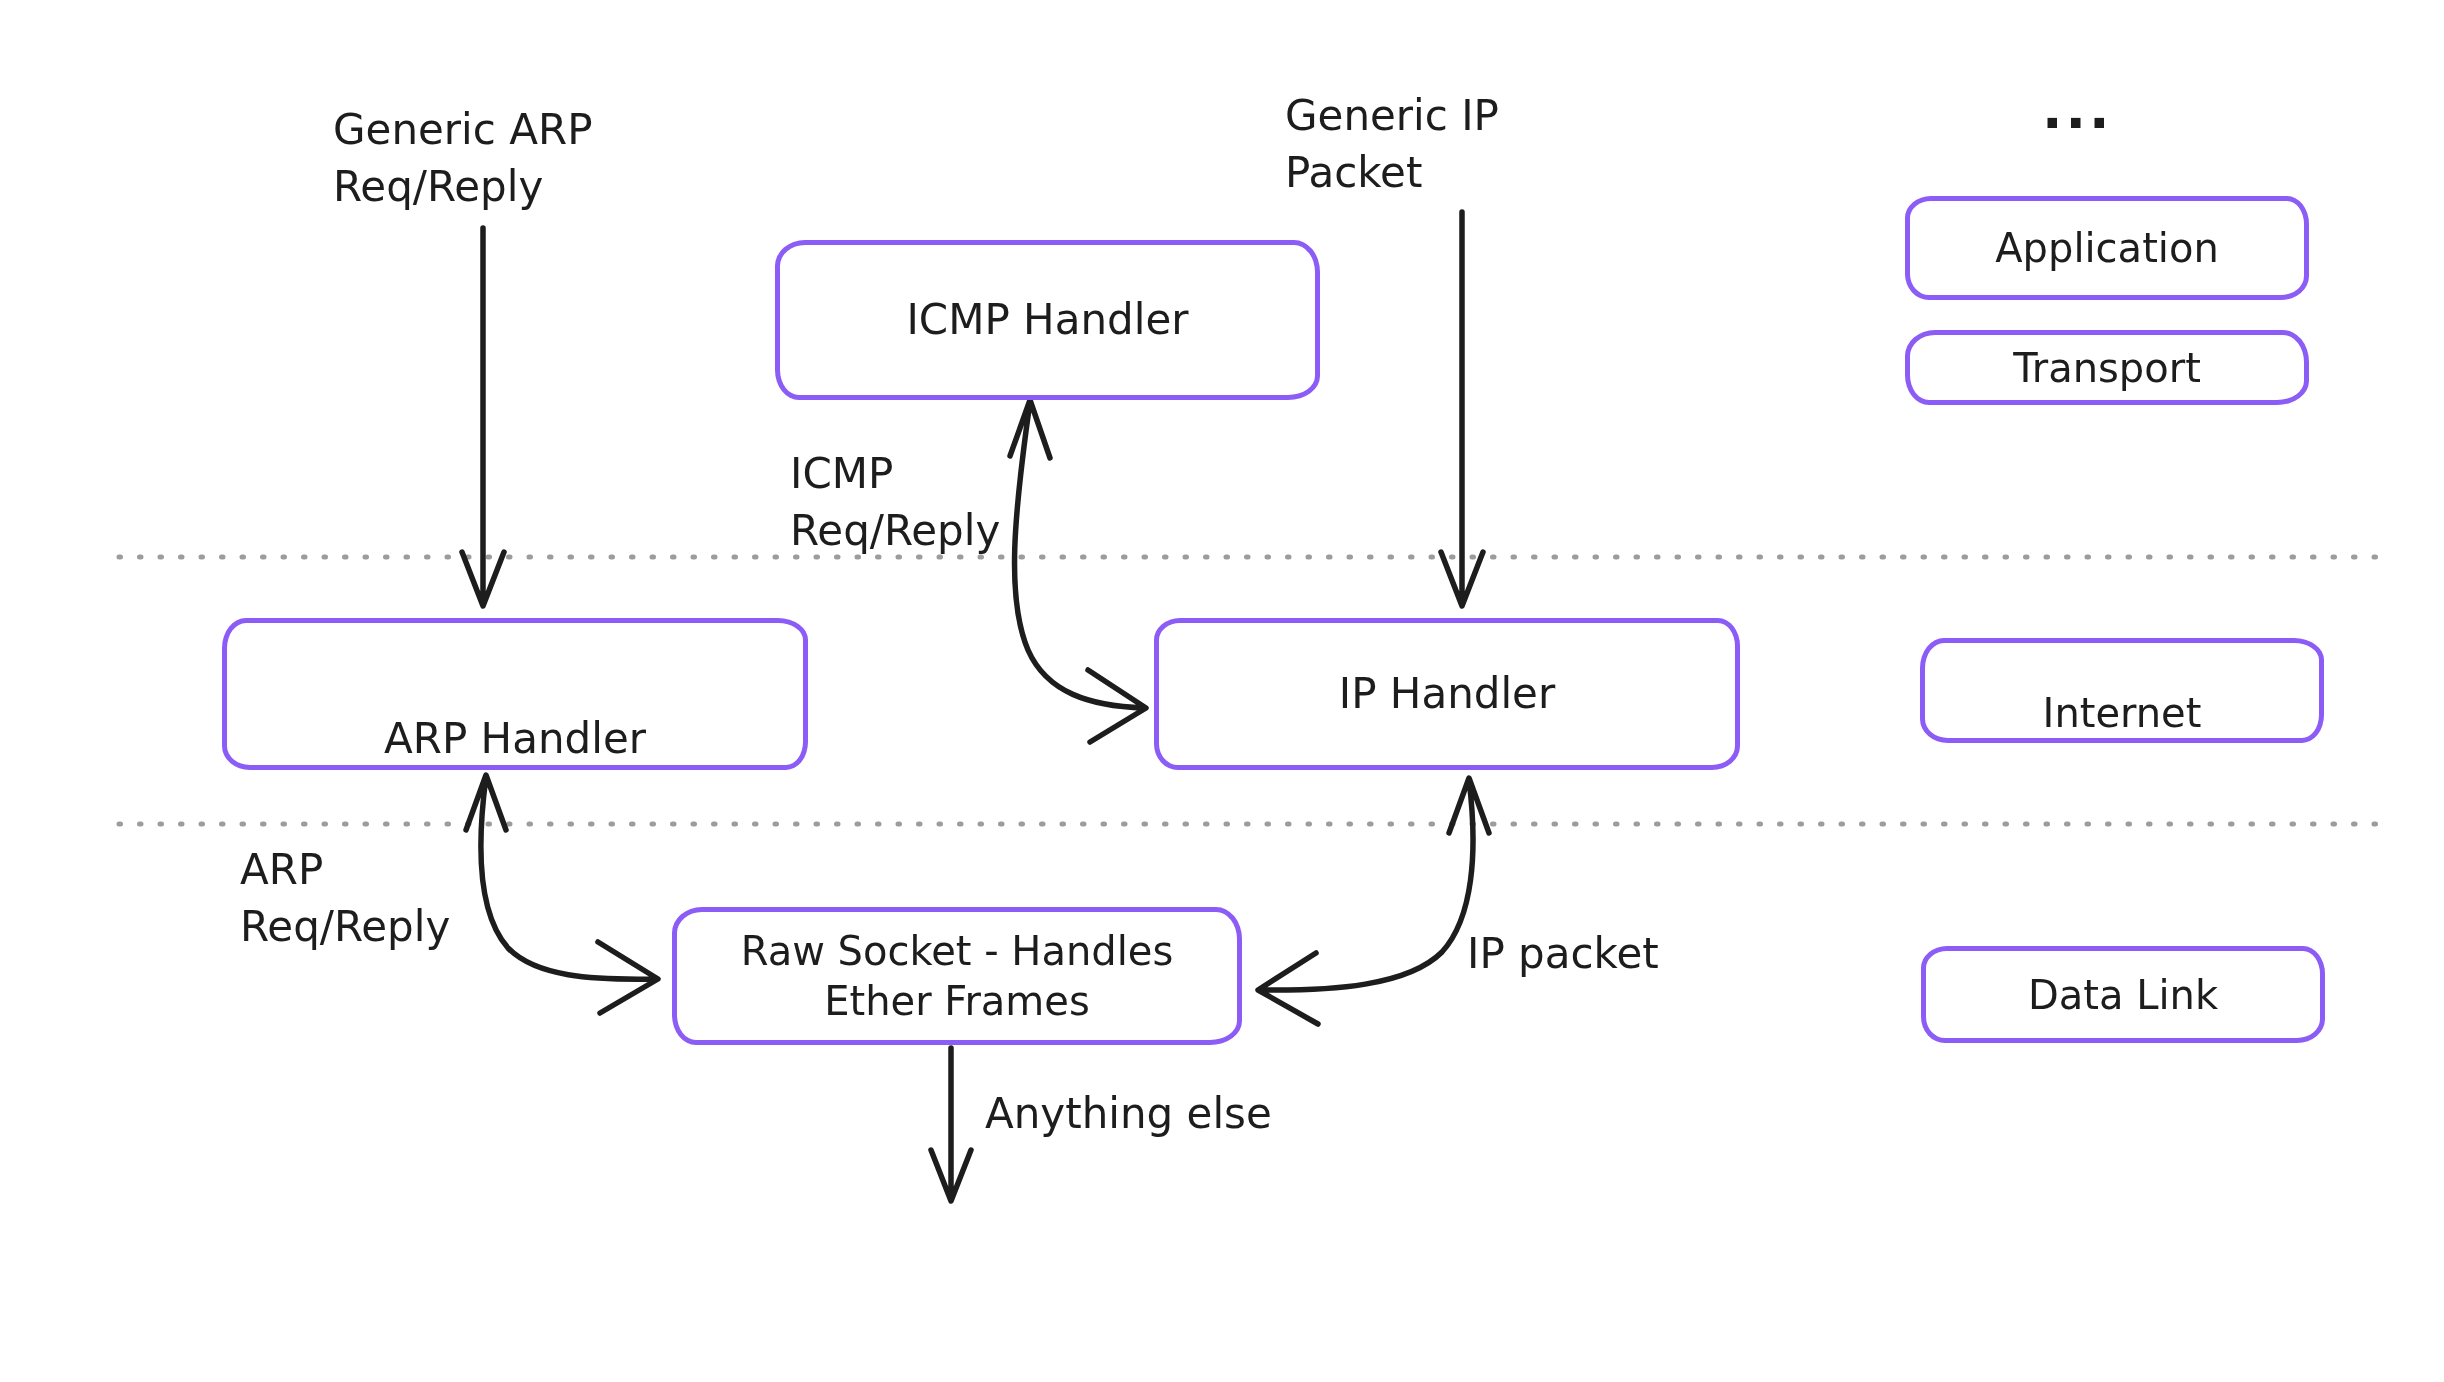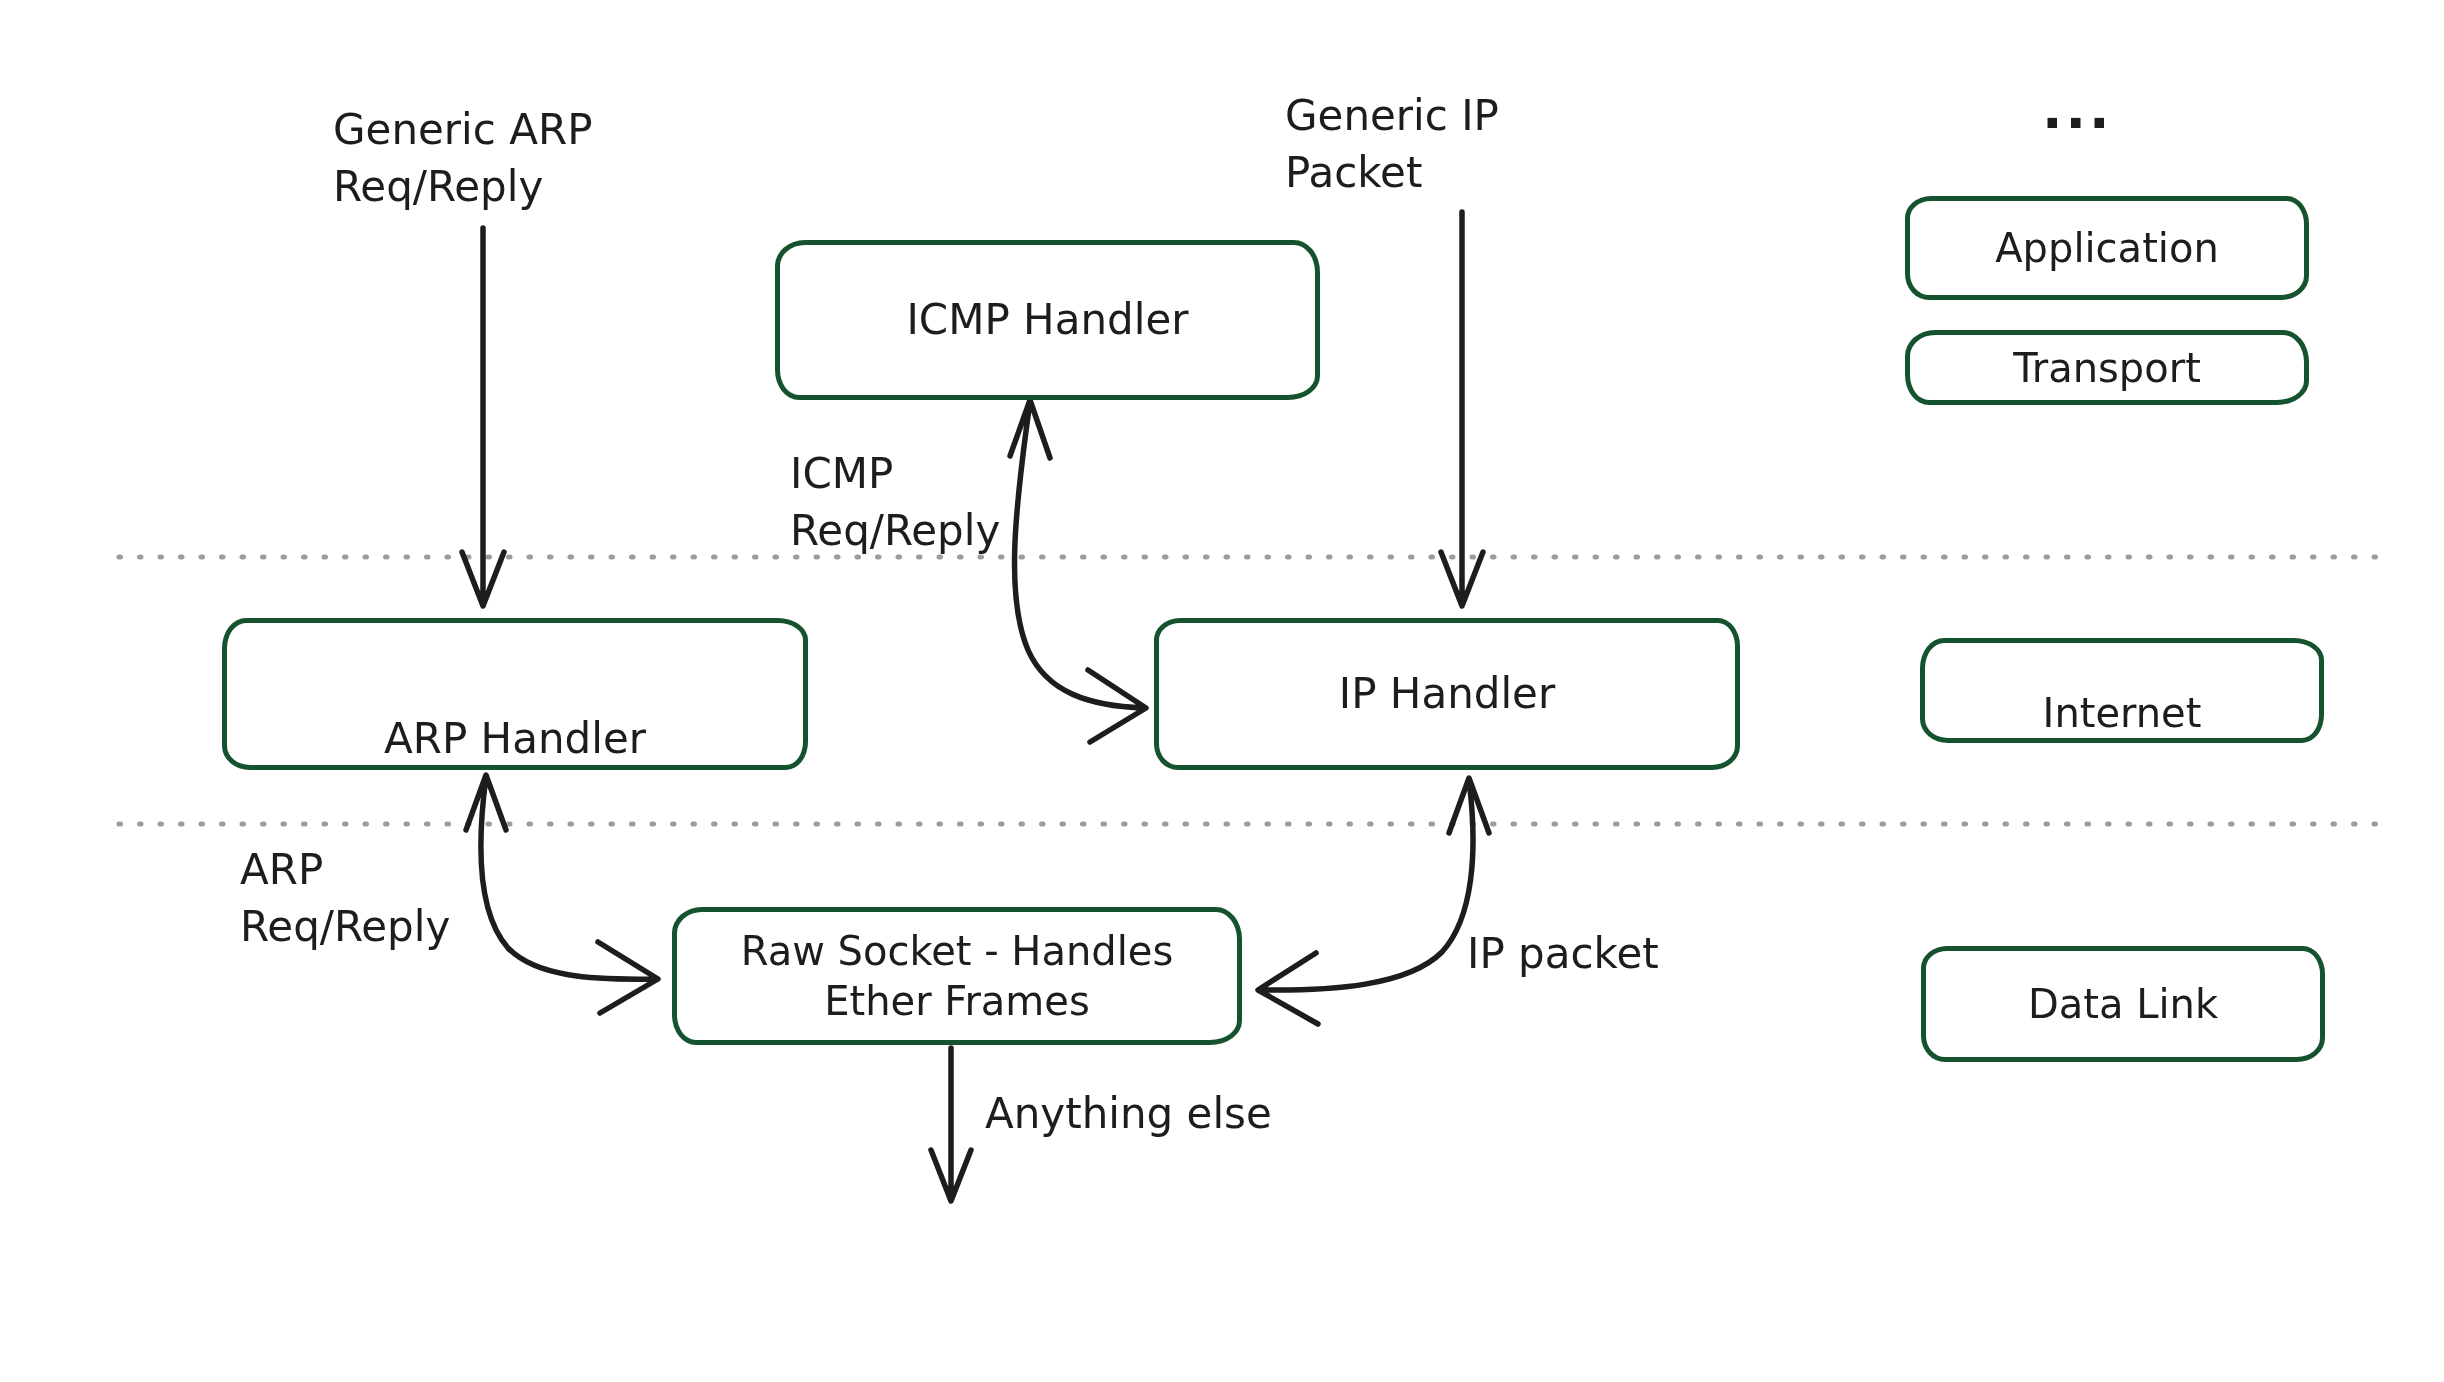--- a/index.html
+++ b/index.html
@@ -12,21 +12,21 @@
     font-family: "DejaVu Sans", sans-serif;
     color: #1d1d1d;
   }
   svg.wires { position: absolute; left: 0; top: 0; }
   .node {
     position: absolute;
     box-sizing: border-box;
     display: flex;
     align-items: center;
     justify-content: center;
-    border: 5px solid #14532d;
+    border: 5px solid #8b5cf6;
     background: #ffffff;
     text-align: center;
     font-size: 42px;
     line-height: 1.25;
   }
   .r-a { border-radius: 30px 26px 32px 24px / 26px 32px 24px 30px; }
   .r-b { border-radius: 24px 30px 22px 28px / 30px 22px 28px 24px; align-items: flex-end; }
   .r-c { border-radius: 26px 22px 28px 24px / 22px 28px 24px 26px; }
   .layerbox { font-size: 40px; border-width: 5px; }
   .freelabel {
@@ -104,21 +104,21 @@
   </div>
 
   <div class="node layerbox r-a" style="left:1905px; top:330px; width:404px; height:75px;">
     <span>Transport</span>
   </div>
 
   <div class="node layerbox r-b" style="left:1920px; top:638px; width:404px; height:105px;">
     <span>Internet</span>
   </div>
 
-  <div class="node layerbox r-c" style="left:1921px; top:946px; width:404px; height:116px;">
+  <div class="node layerbox r-c" style="left:1921px; top:946px; width:404px; height:97px;">
     <span>Data Link</span>
   </div>
 
   <div class="freelabel center" style="left:333px; top:102px; width:340px;">
     <div>Generic ARP</div>
     <div>Req/Reply</div>
   </div>
 
   <div class="freelabel center" style="left:1285px; top:88px; width:340px;">
     <div>Generic IP</div>

